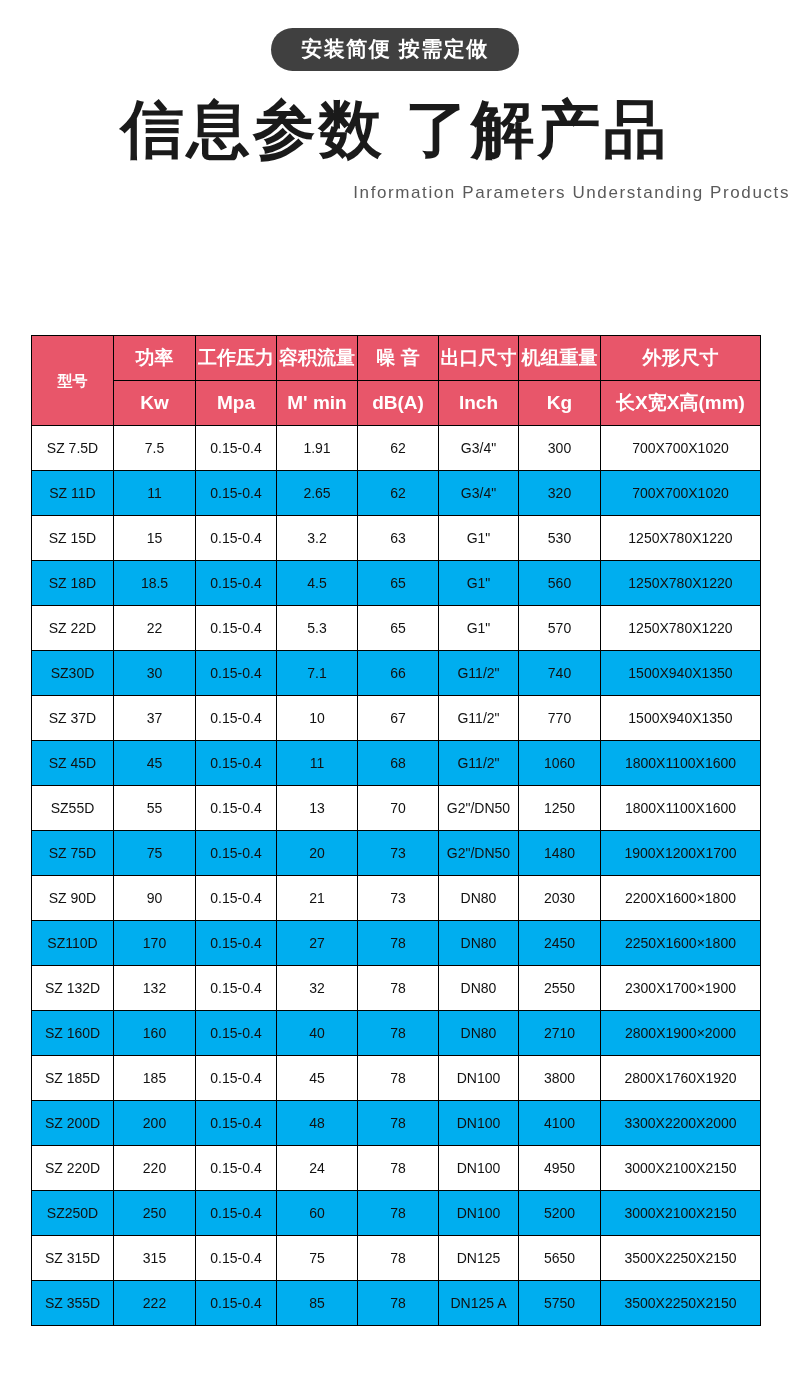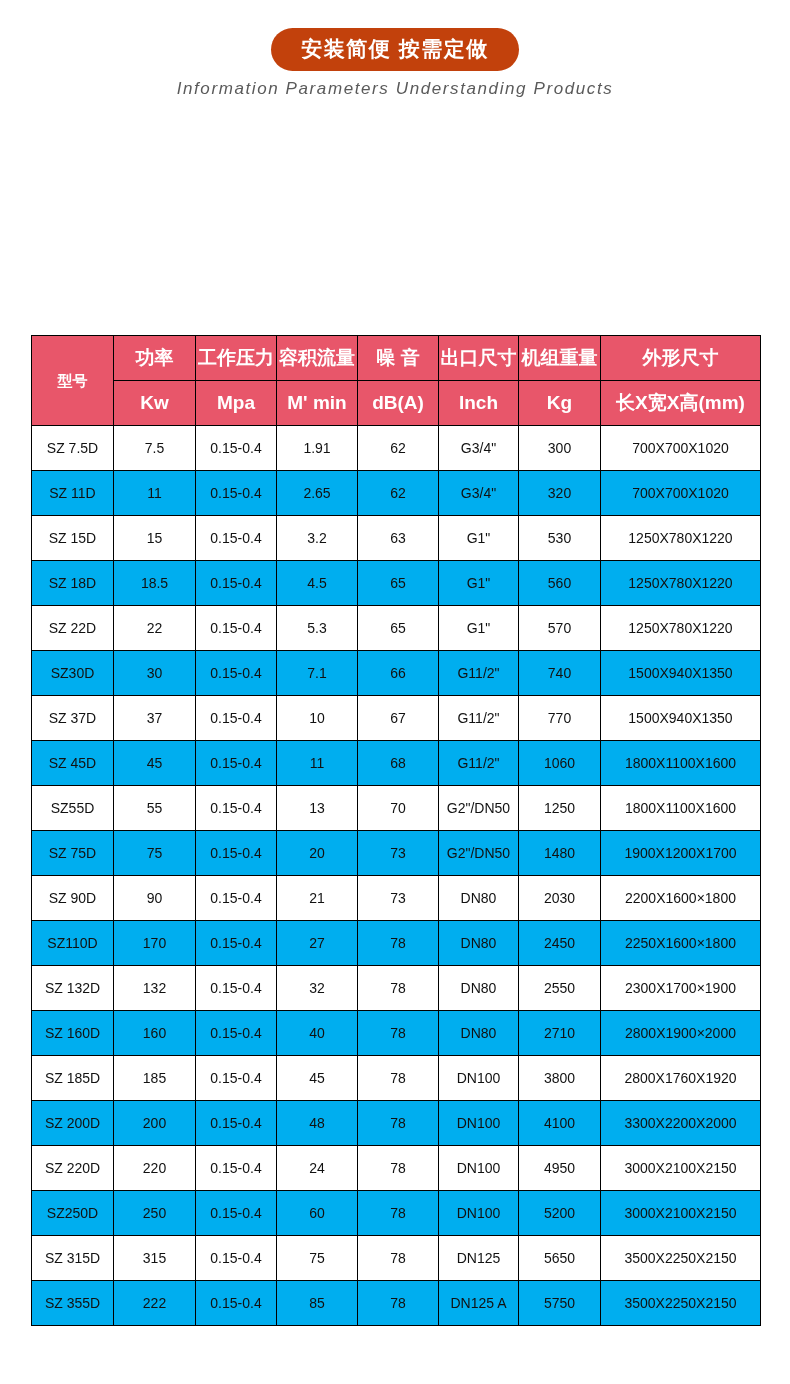--- a/index.html
+++ b/index.html
@@ -18,48 +18,48 @@
   }
 
   
   .hero {
     padding-top: 28px;
     text-align: center;
   }
   .badge-wrap { display: flex; justify-content: center; }
   .badge {
     display: inline-block;
-    background: #c2410c;
+    background: #404040;
     color: #ffffff;
     border-radius: 26px;
     padding: 10px 30px 12px 30px;
     font-size: 21px;
     font-weight: 700;
     letter-spacing: 1.5px;
     line-height: 1;
     white-space: nowrap;
     text-align: right;
   }
   .main-title {
     margin-top: 24px;
     font-size: 63px;
     font-weight: 800;
     color: #1a1a1a;
     letter-spacing: 3px;
     line-height: 1.08;
     white-space: nowrap;
   }
   .sub-title {
-    margin-top: 8px;
+    margin-top: 20px;
     font-size: 17px;
-    font-style: italic;
     color: #5a5a5a;
     letter-spacing: 1.6px;
     font-weight: 500;
     white-space: nowrap;
+    text-align: right;
   }
 
   
   .table-wrap {
     position: absolute;
     left: 31px;
     top: 335px;
     width: 729px;
   }
   table.spec {
@@ -110,20 +110,21 @@
 </style>
 </head>
 <body>
 
 <div class="page">
 
   <div class="hero">
     <div class="badge-wrap">
       <span class="badge">安装简便 按需定做</span>
     </div>
+    <div class="main-title">信息参数 了解产品</div>
     <div class="sub-title">Information Parameters Understanding Products</div>
   </div>
 
   <div class="table-wrap">
     <table class="spec">
       <colgroup>
         <col class="w-model">
           <col class="w-kw">
           <col class="w-mpa">
           <col class="w-flow">

